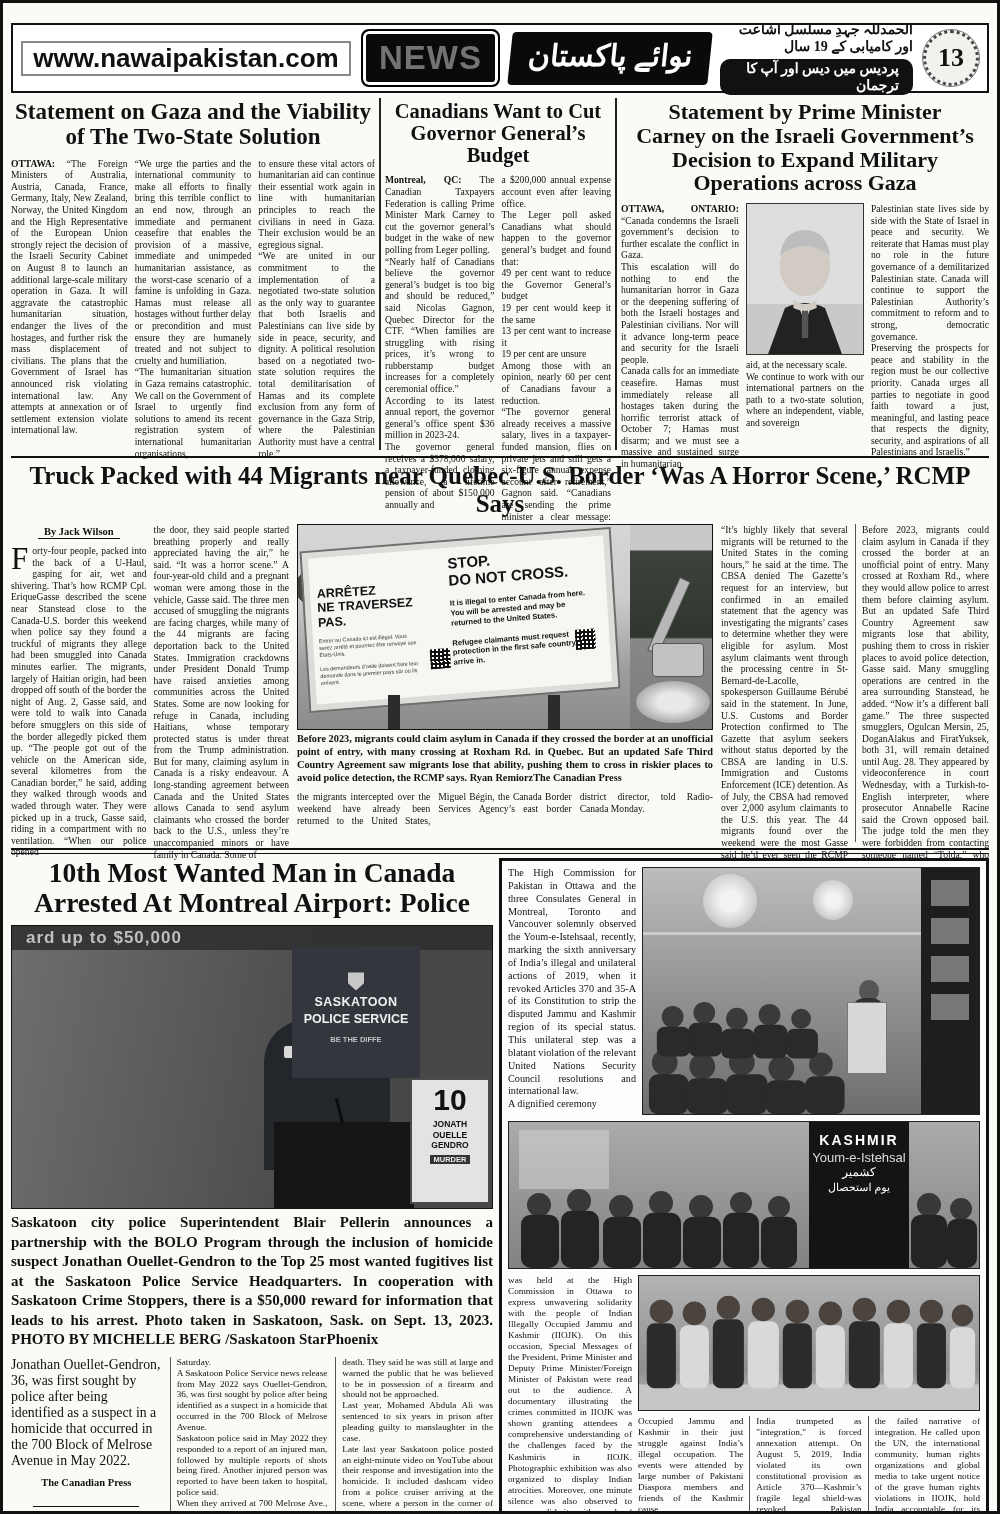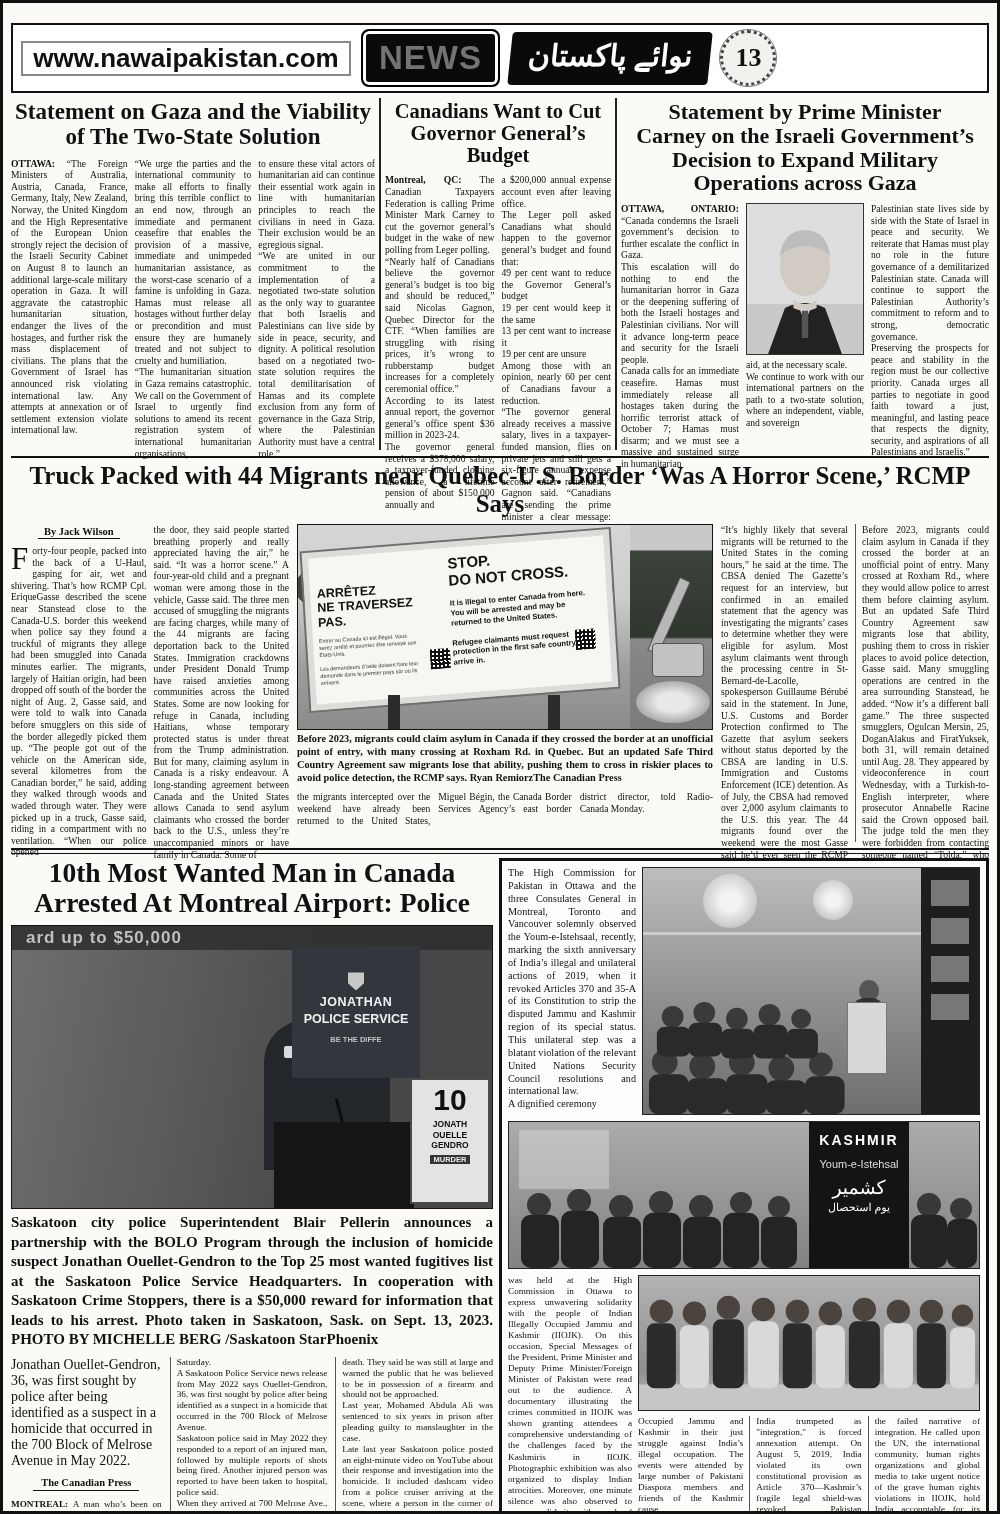--- a/index.html
+++ b/index.html
@@ -101,21 +101,21 @@
   .bottomrow { display:flex; gap:6px; align-items:stretch; }
   .b-left { width:482px; flex:none; }
   .b-right { flex:1; min-width:0; border:3.5px solid #111; padding:6px; background:#fdfdfb; }
   .hl4 { font-size:27.5px; margin:0 0 8px; }
   .w-cap { font-size:15px; font-weight:bold; line-height:1.3; text-align:justify; margin-top:4px; }
   .wcols { display:flex; gap:8px; margin-top:7px; }
   .wcols > div { flex:1; min-width:0; }
   .wbt { font-size:9.2px; line-height:1.18; text-align:justify; white-space:pre-line; }
   .deck { font-size:13.8px; line-height:1.16; margin-bottom:8px; }
   .cp-byline { font-weight:bold; text-align:center; font-size:10.5px; margin:0 auto 8px;
-               border-bottom:1.5px solid #111; width:fit-content; padding:0 8px 2px; }
+               border-bottom:1.5px solid #111; width:fit-content; padding:0 8px 18px; }
 
   
   .photo-pc { position:relative; height:284px; border:1.5px solid #111; overflow:hidden;
               background:linear-gradient(100deg,#6e6e6e,#474747 70%); }
   .pc-top { position:absolute; top:0; left:0; right:0; height:24px; background:#2e2e2e; color:#cfcfcf;
             font-family:"Liberation Sans", sans-serif; font-weight:bold; font-size:17px; line-height:24px;
             padding-left:14px; letter-spacing:1px; opacity:.85; white-space:nowrap; overflow:hidden; }
   .pc-screen { position:absolute; left:14px; top:34px; width:196px; height:198px; background:#c9c9c9;
                border:2px solid #8a8a8a; }
   .pc-mug { position:absolute; left:10px; top:44px; width:86px; height:130px; background:#9d9d9d; overflow:hidden; }
@@ -163,22 +163,22 @@
   .cer-podium { position:absolute; right:92px; bottom:40px; width:40px; height:72px; background:#d8d8d8; border:1px solid #777; }
   .cer-speaker-h { position:absolute; right:100px; bottom:112px; width:20px; height:22px; border-radius:50%; background:#555; }
   .cer-speaker-b { position:absolute; right:94px; bottom:76px; width:34px; height:40px; border-radius:14px 14px 0 0; background:#2f2f2f; }
   .cer-banner { position:absolute; right:0; top:0; width:58px; height:100%; background:#1e1e1e; }
   .cer-banner i { display:block; width:38px; height:26px; background:#cfcfcf; opacity:.5; margin:12px auto 0; }
   .photo-aud { position:relative; height:148px; margin:6px 0; overflow:hidden; border:1px solid #222;
                background:linear-gradient(#ababab,#828282); }
   .k-banner { position:absolute; right:70px; top:0; width:100px; height:100%; background:#141414; color:#fff;
               text-align:center; padding-top:10px; font-family:"Liberation Sans", sans-serif; }
   .k-banner .e1 { font-size:14px; font-weight:bold; letter-spacing:2px; }
-  .k-banner .e2 { font-size:11px; margin-top:10px; color:#ddd; }
-  .k-banner .u1 { font-size:19px; margin-top:6px; direction:rtl; }
+  .k-banner .e2 { font-size:13px; margin-top:2px; color:#ddd; }
+  .k-banner .u1 { font-size:12px; direction:rtl; }
   .k-banner .u2 { font-size:11px; margin-top:2px; direction:rtl; }
   .k-row3 { display:flex; gap:6px; }
   .k-colB { width:124px; flex:none; }
   .k-sub { flex:1; min-width:0; }
   .photo-grp { position:relative; height:136px; overflow:hidden; border:1px solid #222;
                background:linear-gradient(#b3b3b3,#909090 70%,#bdbdbd); }
   .k-row4 { display:flex; gap:6px; margin-top:5px; }
   .k-row4 > div { flex:1; min-width:0; }
   svg { display:block; }
 </style>
@@ -186,20 +186,24 @@
 <body>
 
 <div class="page">
 
   <div class="masthead">
     <div class="site-stack">
       <div class="site-url">www.nawaipakistan.com</div>
     </div>
     <div class="news-box">NEWS</div>
     <div class="urdu-name" dir="rtl">نوائے پاکستان</div>
+    <div class="urdu-tags">
+      <div class="urdu-tag1" dir="rtl">الحمدللہ جہدِ مسلسل اشاعت اور کامیابی کے 19 سال</div>
+      <div class="urdu-tag2" dir="rtl">پردیس میں دیس اور آپ کا ترجمان</div>
+    </div>
     <div class="page-circle">13</div>
   </div>
 
   <div class="toprow">
 
     <div class="art1">
       <div class="hl hl1">Statement on Gaza and the Viability of The Two-State Solution</div>
       <div class="cols">
         <div class="bt"><b class="dateline">OTTAWA: </b><span>“The Foreign Ministers of Australia, Austria, Canada, France, Germany, Italy, New Zealand, Norway, the United Kingdom and the High Representative of the European Union strongly reject the decision of the Israeli Security Cabinet on August 8 to launch an additional large-scale military operation in Gaza. It will aggravate the catastrophic humanitarian situation, endanger the lives of the hostages, and further risk the mass displacement of civilians. The plans that the Government of Israel has announced risk violating international law. Any attempts at annexation or of settlement extension violate international law.</span></div>
         <div class="bt">“We urge the parties and the international community to make all efforts to finally bring this terrible conflict to an end now, through an immediate and permanent ceasefire that enables the provision of a massive, immediate and unimpeded humanitarian assistance, as the worst-case scenario of a famine is unfolding in Gaza. Hamas must release all hostages without further delay or precondition and must ensure they are humanely treated and not subject to cruelty and humiliation.
@@ -315,21 +319,21 @@
       <div class="photo-pc">
         <div class="pc-top">ard up to $50,000</div>
         <div class="pc-cop-head"></div>
         <div class="pc-cop-body"></div>
         <div class="pc-cop-shirt"></div>
         <div class="pc-badge"></div>
         <div class="pc-mic"></div>
         <div class="pc-podium"></div>
         <div class="pc-banner">
           <div class="pc-shield"></div>
-          <div class="b1">JONATHAN</div>
+          <div class="b1">SASKATOON</div>
           <div class="b2">POLICE SERVICE</div>
           <div class="b3">BE THE DIFFE</div>
         </div>
         <div class="pc-poster">
           <div class="pc-num">10</div>
           <div class="pc-pname" style="white-space:pre-line;">JONATH
 OUELLE
 GENDRO</div>
           <div class="pc-ptag">MURDER</div>
         </div>

